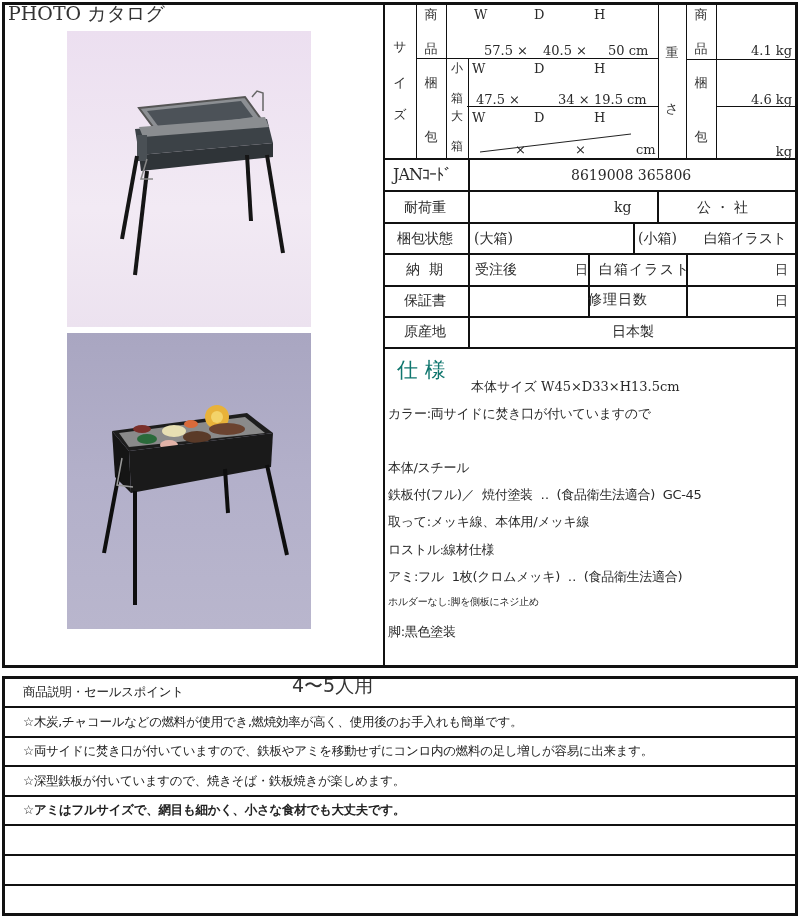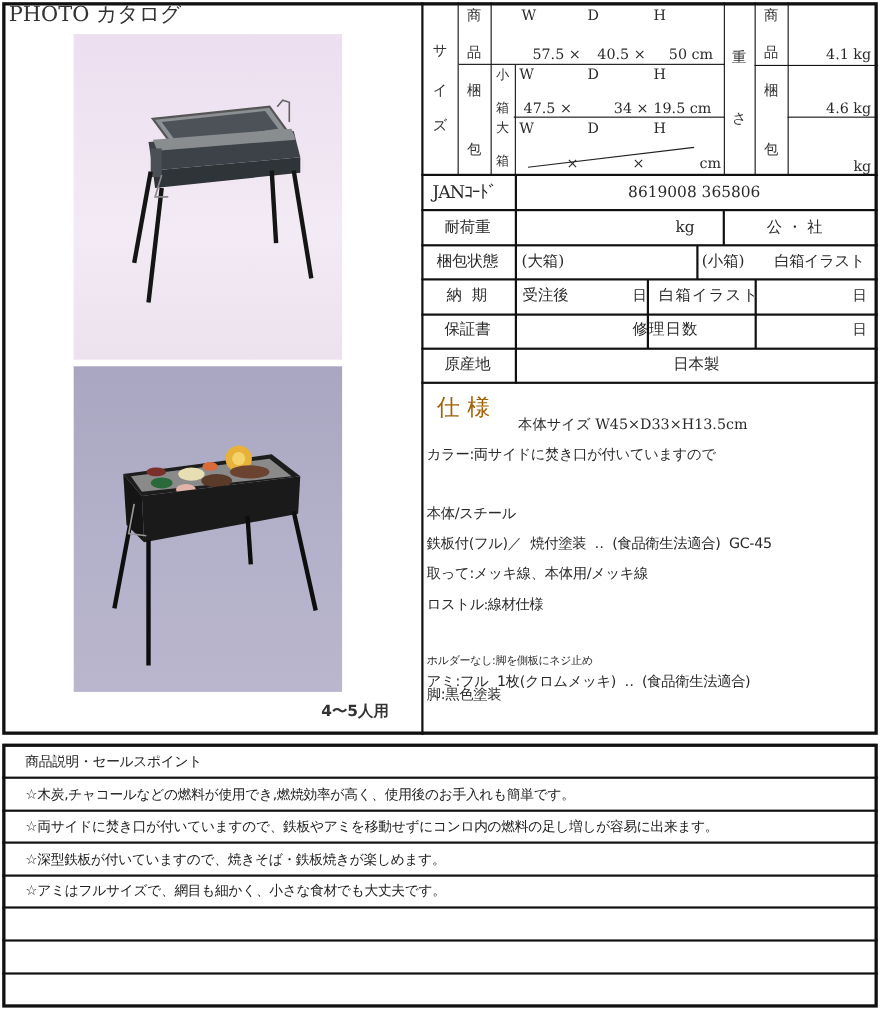--- a/index.html
+++ b/index.html
@@ -69,21 +69,21 @@
     <polygon points="62,118 206,100 204,134 64,160" fill="#1a1a1a"></polygon>
 
     <line x1="52" y1="140" x2="37" y2="220" stroke="#0e0e0e" stroke-width="4"></line>
     <line x1="68" y1="158" x2="68" y2="272" stroke="#0e0e0e" stroke-width="4"></line>
     <line x1="158" y1="136" x2="161" y2="180" stroke="#0e0e0e" stroke-width="4"></line>
     <line x1="200" y1="132" x2="220" y2="222" stroke="#0e0e0e" stroke-width="4"></line>
     <path d="M55,125 L50,152 L66,154" stroke="#999" stroke-width="1.5" fill="none"></path>
   </svg>
 </div>
 
-<div class="t sans" style="left:292px; top:640px; font-size:14px; font-weight:bold; color:#333;">4〜5人用</div>
+<div class="t sans" style="left:292px; top:676px; font-size:19px; font-weight:normal; color:#333;">4〜5人用</div>
 
 <div class="ln" style="left:383px; top:2px; width:2px; height:666px;"></div>
 
 <div class="ln" style="left:383px; top:58px; width:415px; height:1px; left:417px; width:242px;"></div>
 <div class="ln" style="left:467px; top:106px; width:192px; height:1px;"></div>
 <div class="ln" style="left:686px; top:59px; width:112px; height:1px;"></div>
 <div class="ln" style="left:716px; top:106px; width:82px; height:1px;"></div>
 <div class="ln" style="left:383px; top:158px; width:415px; height:2px;"></div>
 
 <div class="ln" style="left:416px; top:2px; width:1px; height:157px;"></div>
@@ -165,46 +165,46 @@
 <div class="t" style="left:638px; top:231px; font-size:14px;">(小箱)</div>
 <div class="t" style="left:704px; top:231px; font-size:14px; letter-spacing:-0.5px;text-align:right;">白箱イラスト</div>
 
 <div class="t" style="left:406px; top:262px; font-size:14px; white-space:pre;">納  期</div>
 <div class="t" style="left:475px; top:262px; font-size:14px;">受注後</div>
 <div class="t" style="left:575px; top:263px; font-size:13px;">日</div>
 <div class="t" style="left:599px; top:262px; font-size:14px; letter-spacing:1px;">白箱イラスト</div>
 <div class="t" style="left:775px; top:263px; font-size:13px;">日</div>
 
 <div class="t" style="left:404px; top:293px; font-size:14px;text-align:right;">保証書</div>
-<div class="t" style="left:575px; top:293px; font-size:14px; letter-spacing:1px;">修理日数</div>
+<div class="t" style="left:588px; top:293px; font-size:14px; letter-spacing:1px;font-family:Liberation Serif, serif;">修理日数</div>
 <div class="t" style="left:775px; top:294px; font-size:13px;">日</div>
 
 <div class="t" style="left:404px; top:324px; font-size:14px;">原産地</div>
 <div class="t" style="left:612px; top:324px; font-size:14px;">日本製</div>
 
-<div class="t" style="left:397px; top:360px; font-size:21px; white-space:pre; color:#a16207;">仕 様</div>
+<div class="t" style="left:397px; top:360px; font-size:21px; white-space:pre; color:#0f766e;">仕 様</div>
 <div class="t" style="left:471px; top:380px; font-size:13px;">本体サイズ  W45×D33×H13.5cm</div>
 <div class="t sans" style="left:388px; top:407px; font-size:13px; letter-spacing:-0.3px;">カラー:両サイドに焚き口が付いていますので</div>
 <div class="t sans" style="left:388px; top:461px; font-size:13px; letter-spacing:-0.3px;">本体/スチール</div>
 <div class="t sans" style="left:388px; top:488px; font-size:13px; letter-spacing:-0.3px; white-space:pre;">鉄板付(フル)／  焼付塗装  ‥  (食品衛生法適合)  GC-45</div>
 <div class="t sans" style="left:388px; top:515px; font-size:13px; letter-spacing:-0.3px;">取って:メッキ線、本体用/メッキ線</div>
 <div class="t sans" style="left:388px; top:543px; font-size:13px; letter-spacing:-0.3px;font-family:Liberation Serif, serif;">ロストル:線材仕様</div>
-<div class="t sans" style="left:388px; top:570px; font-size:13px; letter-spacing:-0.3px; white-space:pre;margin-top:44px;">アミ:フル  1枚(クロムメッキ)  ‥  (食品衛生法適合)</div>
+<div class="t sans" style="left:388px; top:570px; font-size:13px; letter-spacing:-0.3px; white-space:pre;">アミ:フル  1枚(クロムメッキ)  ‥  (食品衛生法適合)</div>
 <div class="t sans" style="left:388px; top:597px; font-size:10px; letter-spacing:-0.3px;">ホルダーなし:脚を側板にネジ止め</div>
 <div class="t sans" style="left:388px; top:625px; font-size:13px; letter-spacing:-0.3px;">脚:黒色塗装</div>
 
 <div id="bottom-frame" class="abs"></div>
 <div class="ln" style="left:2px; top:706px; width:796px; height:2px;"></div>
 <div class="ln" style="left:2px; top:736px; width:796px; height:2px;"></div>
 <div class="ln" style="left:2px; top:765px; width:796px; height:2px;"></div>
 <div class="ln" style="left:2px; top:795px; width:796px; height:2px;"></div>
 <div class="ln" style="left:2px; top:824px; width:796px; height:2px;"></div>
 <div class="ln" style="left:2px; top:854px; width:796px; height:2px;"></div>
 <div class="ln" style="left:2px; top:884px; width:796px; height:2px;"></div>
 
 <div class="sales-row" style="top:679px; height:27px;">商品説明・セールスポイント</div>
 <div class="sales-row" style="top:708px; height:28px;">☆木炭,チャコールなどの燃料が使用でき,燃焼効率が高く、使用後のお手入れも簡単です。</div>
 <div class="sales-row" style="top:738px; height:27px;">☆両サイドに焚き口が付いていますので、鉄板やアミを移動せずにコンロ内の燃料の足し増しが容易に出来ます。</div>
 <div class="sales-row" style="top:767px; height:28px;">☆深型鉄板が付いていますので、焼きそば・鉄板焼きが楽しめます。</div>
-<div class="sales-row" style="top:797px; height:27px;">☆アミはフルサイズで、網目も細かく、小さな食材でも大丈夫です。</div>
+<div class="sales-row" style="top:797px; height:27px;font-weight:bold;">☆アミはフルサイズで、網目も細かく、小さな食材でも大丈夫です。</div>
 <div class="sales-row" style="top:826px; height:28px;"></div>
 <div class="sales-row" style="top:856px; height:28px;"></div>
 <div class="sales-row" style="top:886px; height:27px;"></div>
 
 </body></html>

